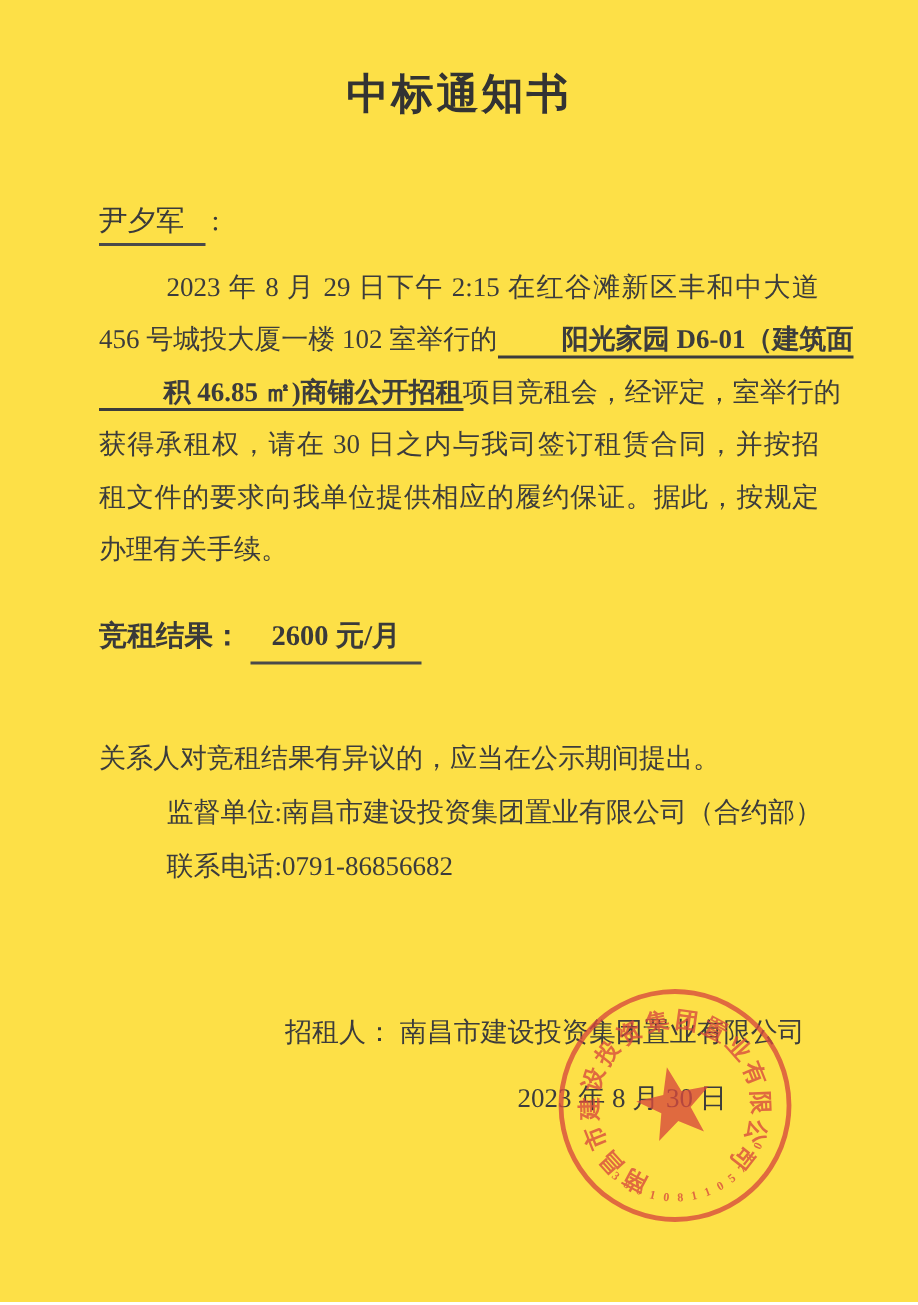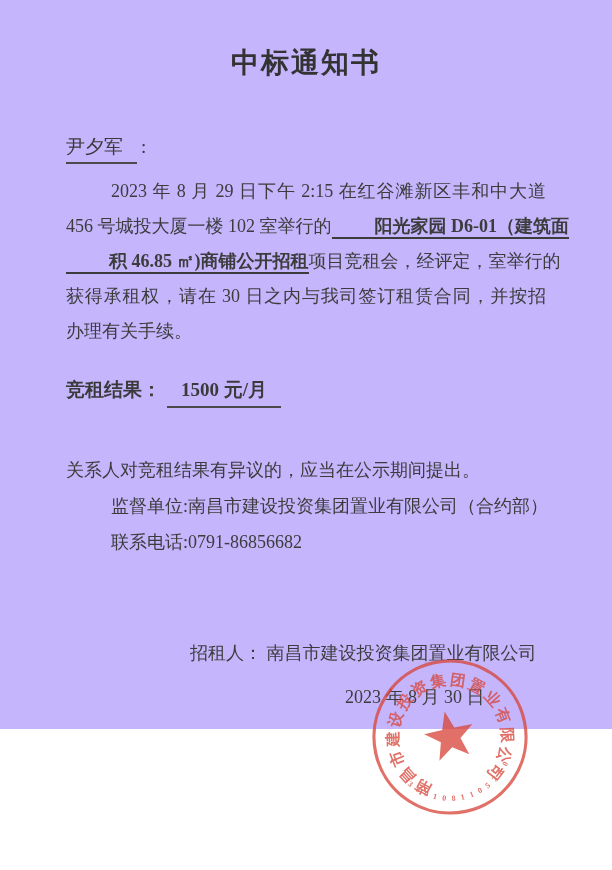--- a/index.html
+++ b/index.html
@@ -1,21 +1,21 @@
 <!DOCTYPE html>
 <html><head>
 <meta charset="utf-8">
 <style>
   html,body { margin:0; padding:0; background:#ffffff; }
   body { width:612px; height:870px; overflow:hidden; }
   .page {
-    position:relative; width:612px; height:729px; box-sizing:border-box;
+    position:relative; width:612px; height:868px; box-sizing:border-box;
     padding:44px 66px 0 66px;
     font-family:"Liberation Serif","DejaVu Serif",serif;
-    color:#3c3c3c; font-size:18px; background:#c4b5fd;
+    color:#3c3c3c; font-size:18px; background:#fde047;
   }
   .title { margin:0; text-align:center; font-size:28px; font-weight:700; letter-spacing:2px; color:#333333; }
   .salutation { margin-top:52px; font-size:19px; font-weight:400; color:#3a3a3a; }
   .name { display:inline-block; border-bottom:2px solid #4a4a4a; padding:0 14px 2px 0; }
   .colon { margin-left:4px; }
   .para { margin-top:10px; }
   .line { line-height:35px; white-space:nowrap; }
   .jline { text-align:justify; text-align-last:justify; }
   .indent { text-indent:45px; }
   .hl { font-weight:700; border-bottom:2px solid #3c3c3c; padding-bottom:1px;padding-left:43px; }
@@ -35,24 +35,25 @@
 
   <h1 class="title">中标通知书</h1>
 
   <div class="salutation"><span class="name">尹夕军</span><span class="colon">:</span></div>
 
   <div class="para">
     <div class="line jline indent">2023 年 8 月 29 日下午 2:15 在红谷滩新区丰和中大道</div>
     <div class="line jline"><span>456 号城投大厦一楼 102 室举行的</span><span class="hl">阳光家园 D6-01（建筑面</span></div>
     <div class="line jline"><span class="hl">积 46.85 ㎡)商铺公开招租</span><span>项目竞租会，经评定，室举行的</span></div>
     <div class="line jline">获得承租权，请在 30 日之内与我司签订租赁合同，并按招</div>
+    <div class="line jline">租文件的要求向我单位提供相应的履约保证。据此，按规定</div>
     <div class="line">办理有关手续。</div>
   </div>
 
-  <div class="result"><span>竞租结果：</span><span class="result-value">1500 元/月</span></div>
+  <div class="result"><span>竞租结果：</span><span class="result-value">2600 元/月</span></div>
 
   <div class="para para2">
     <div class="line">关系人对竞租结果有异议的，应当在公示期间提出。</div>
     <div class="line jline indent">监督单位:南昌市建设投资集团置业有限公司（合约部）</div>
     <div class="line indent">联系电话:0791-86856682</div>
   </div>
 
   <div class="sig1">招租人： 南昌市建设投资集团置业有限公司</div>
   <div class="sig2">2023 年 8 月 30 日</div>
 

